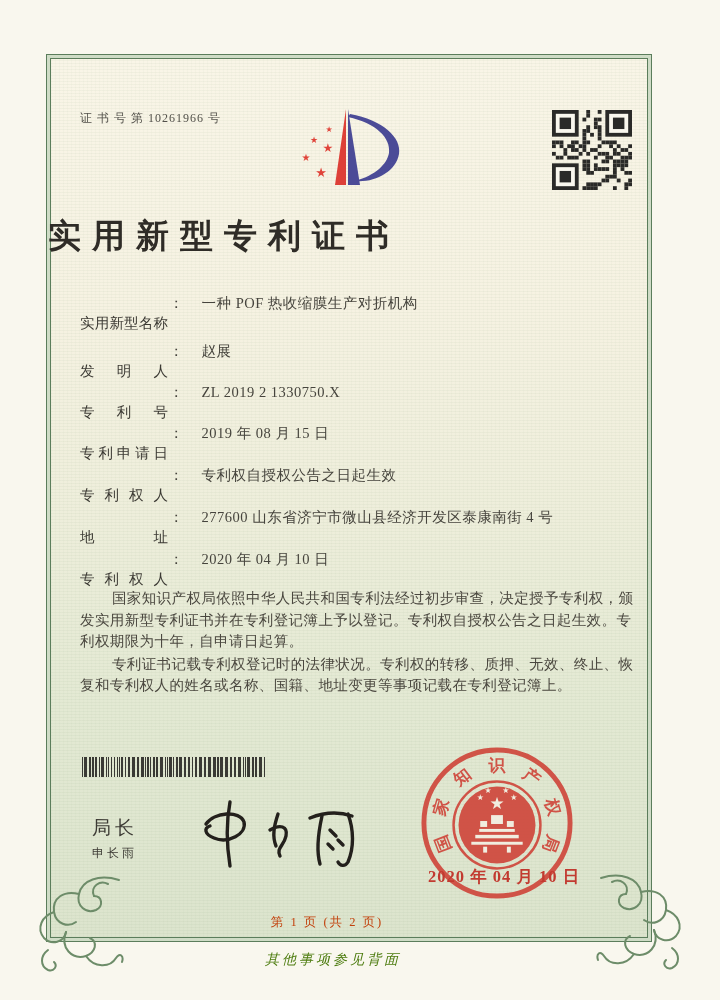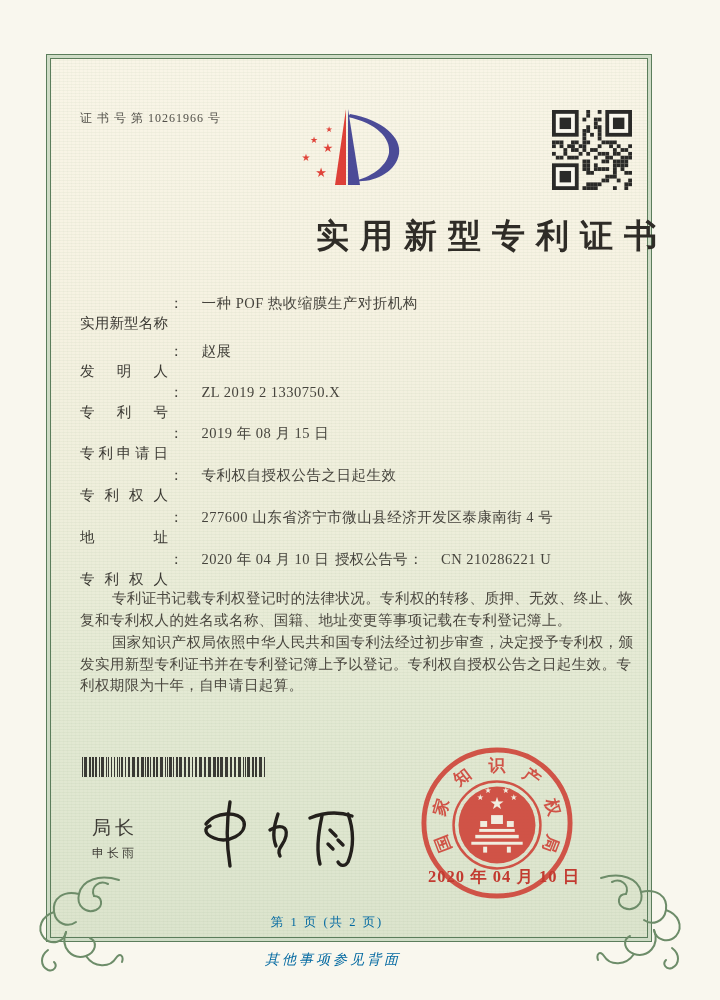--- a/index.html
+++ b/index.html
@@ -23,21 +23,21 @@
     content:"";position:absolute;inset:0;pointer-events:none;
     background:
       repeating-linear-gradient(0deg,rgba(104,138,96,.055) 0 1px,transparent 1px 3px),
       repeating-linear-gradient(90deg,rgba(104,138,96,.035) 0 1px,transparent 1px 4px);
   }
   .abs{position:absolute;}
   
   .cert-no{left:80px;top:110px;font-size:12px;letter-spacing:1px;color:#52504a;}
   .logo{left:288px;top:98px;width:130px;height:95px;}
   .qr{left:552px;top:110px;width:80px;height:80px;}
-  .title{left:48px;top:214px;width:620px;text-align:right;font-size:33px;
+  .title{left:48px;top:214px;width:620px;text-align:left;font-size:33px;
     font-weight:600;letter-spacing:11px;color:#2f2c27;}
   
   .row{left:80px;right:70px;font-size:14.5px;color:#45433c;height:20px;}
   .flabel{display:inline-block;width:88px;text-align:justify;text-align-last:justify;
     vertical-align:top;color:#3c3a34;margin-top:20px;}
   .colon{margin-left:1px;}
   .fvalue{margin-left:18px;letter-spacing:.5px;color:#46443d;}
   .grant-no{position:absolute;left:255px;top:0;white-space:nowrap;}
   
   .paras{left:80px;top:588px;width:566px;font-size:14.5px;line-height:21.5px;
@@ -45,23 +45,23 @@
   .paras p{margin:0;text-indent:2.2em;}
   .paras p + p{margin-top:1px;}
   
   .barcode{left:82px;top:757px;width:184px;height:20px;}
   .signer-title{left:92px;top:815px;font-size:19px;letter-spacing:4px;color:#3c3a34;}
   .signer-name{left:92px;top:845px;font-size:12px;letter-spacing:3px;color:#3c3a34;}
   .signature{left:190px;top:796px;width:180px;height:75px;}
   .seal{left:418px;top:744px;width:158px;height:158px;opacity:.9;}
   .seal-date{left:428px;top:866px;font-size:16.5px;color:#c23a30;letter-spacing:1px;font-weight:600;}
   .page-info{left:48px;top:914px;width:558px;text-align:center;font-size:12.5px;
-    letter-spacing:2px;color:#0369a1;}
+    letter-spacing:2px;color:#c2410c;}
   .back-note{left:48px;top:951px;width:570px;text-align:center;font-size:14px;
-    font-style:italic;letter-spacing:3px;color:#0369a1;}
+    font-style:italic;letter-spacing:3px;color:#4d7c0f;}
   .ornament{width:100px;height:110px;}
   .orn-left{left:24px;top:872px;}
   .orn-right{left:596px;top:870px;transform:scaleX(-1);}
 </style>
 </head>
 <body>
 
 <div class="frame">
   <div class="frame-in"></div>
 </div>
@@ -224,28 +224,25 @@
   <span class="flabel">专利申请日</span><span class="colon">：</span><span class="fvalue">2019 年 08 月 15 日</span>
 </div>
 <div class="abs row" style="top:466px">
   <span class="flabel">专利权人</span><span class="colon">：</span><span class="fvalue">专利权自授权公告之日起生效</span>
 </div>
 <div class="abs row" style="top:508px">
   <span class="flabel">地址</span><span class="colon">：</span><span class="fvalue">277600 山东省济宁市微山县经济开发区泰康南街 4 号</span>
 </div>
 <div class="abs row" style="top:550px;position:absolute">
   <span class="flabel">专利权人</span><span class="colon">：</span><span class="fvalue">2020 年 04 月 10 日</span>
-  <span class="grant-no">
-    <span>授权公告号</span><span class="colon">：</span><span class="fvalue">CN 210286221 U</span>
-  </span>
 </div>
 
 <div class="abs paras">
+  <p>国家知识产权局依照中华人民共和国专利法经过初步审查，决定授予专利权，颁发实用新型专利证书并在专利登记簿上予以登记。专利权自授权公告之日起生效。专利权期限为十年，自申请日起算。</p>
   <p>专利证书记载专利权登记时的法律状况。专利权的转移、质押、无效、终止、恢复和专利权人的姓名或名称、国籍、地址变更等事项记载在专利登记簿上。</p>
-  <p>国家知识产权局依照中华人民共和国专利法经过初步审查，决定授予专利权，颁发实用新型专利证书并在专利登记簿上予以登记。专利权自授权公告之日起生效。专利权期限为十年，自申请日起算。</p>
 </div>
 
 <svg class="abs barcode" id="barcode-svg" viewBox="0 0 184 20" preserveAspectRatio="none">
     <rect x="0" y="0" width="1" height="20" fill="#3a3a35"></rect>
     <rect x="2" y="0" width="3" height="20" fill="#3a3a35"></rect>
     <rect x="7" y="0" width="2" height="20" fill="#3a3a35"></rect>
     <rect x="10" y="0" width="2" height="20" fill="#3a3a35"></rect>
     <rect x="13" y="0" width="2" height="20" fill="#3a3a35"></rect>
     <rect x="17" y="0" width="1" height="20" fill="#3a3a35"></rect>
     <rect x="19" y="0" width="3" height="20" fill="#3a3a35"></rect>

